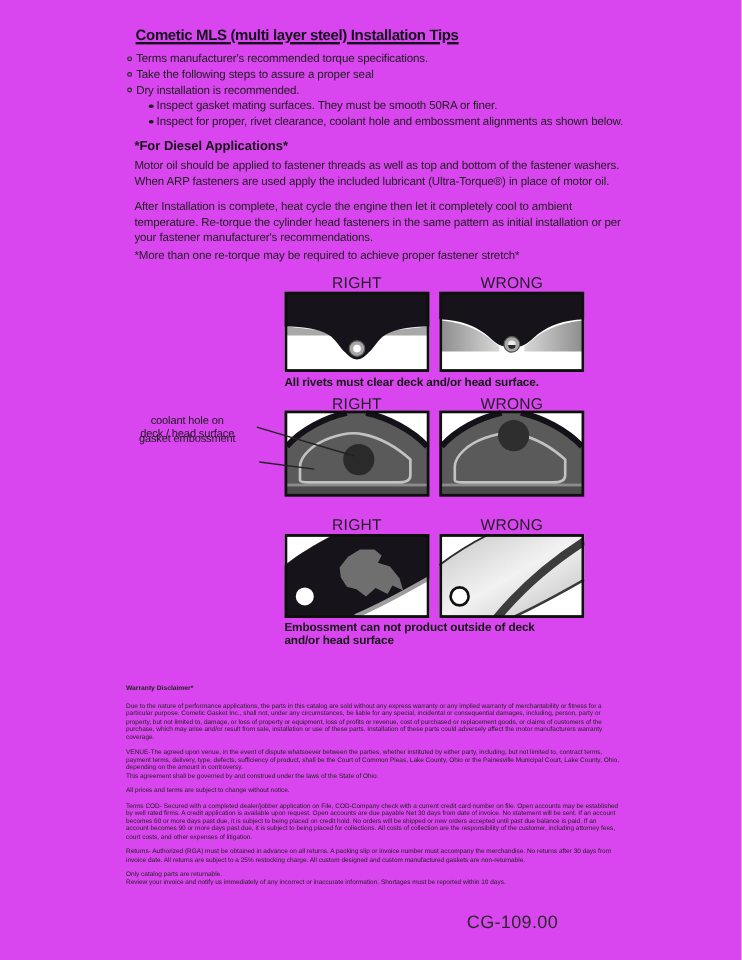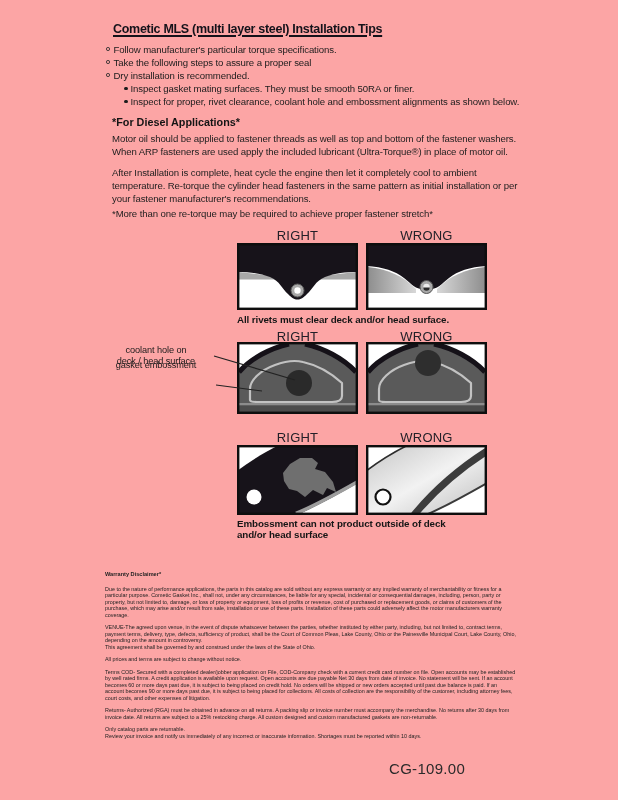--- a/index.html
+++ b/index.html
@@ -1,18 +1,18 @@
 <!DOCTYPE html>
 <html><head>
 <meta charset="utf-8">
 <style>
   * { margin:0; padding:0; box-sizing:border-box; }
   html,body { background:#ffffff; }
   body { font-family:"Liberation Sans", sans-serif; color:#1c1c1c; }
-  .doc { position:relative; width:618px; height:800px; background:#fca5a5; overflow:hidden;text-decoration:underline; }
+  .doc { position:relative; width:618px; height:800px; background:#d946ef; overflow:hidden;text-decoration:underline; }
 
   .title { position:absolute; top:22px; left:113px; font-size:12.5px; font-weight:bold;
            letter-spacing:-0.3px; color:#14121a;
            text-decoration:underline; text-decoration-thickness:1.5px; text-underline-offset:2px; }
 
   .bullets { position:absolute; top:43px; left:106px; width:440px; font-size:9.6px; line-height:13px; letter-spacing:-0.1px; }
   .b-row { display:flex; align-items:flex-start; }
   .marker-o { flex:0 0 auto; width:3.5px; height:3.5px; border:1px solid #2a2a2a; border-radius:50%; margin:4px 4px 0 0; }
   .marker-dot { flex:0 0 auto; width:3.5px; height:3.5px; background:#1c1c1c; border-radius:50%; margin:4.5px 3px 0 0; }
   .sub { margin-left:18px; }
@@ -41,21 +41,21 @@
 </head>
 <body>
 
 <div class="doc">
 
   <div class="title">Cometic MLS (multi layer steel) Installation Tips</div>
 
   <div class="bullets">
     <div class="b-row">
       <span class="marker-o"></span>
-      <span>Follow manufacturer's particular torque specifications.</span>
+      <span>Terms manufacturer's recommended torque specifications.</span>
     </div>
     <div class="b-row">
       <span class="marker-o"></span>
       <span>Take the following steps to assure a proper seal</span>
     </div>
     <div class="b-row">
       <span class="marker-o"></span>
       <span>Dry installation is recommended.</span>
     </div>
     <div class="b-row sub">

